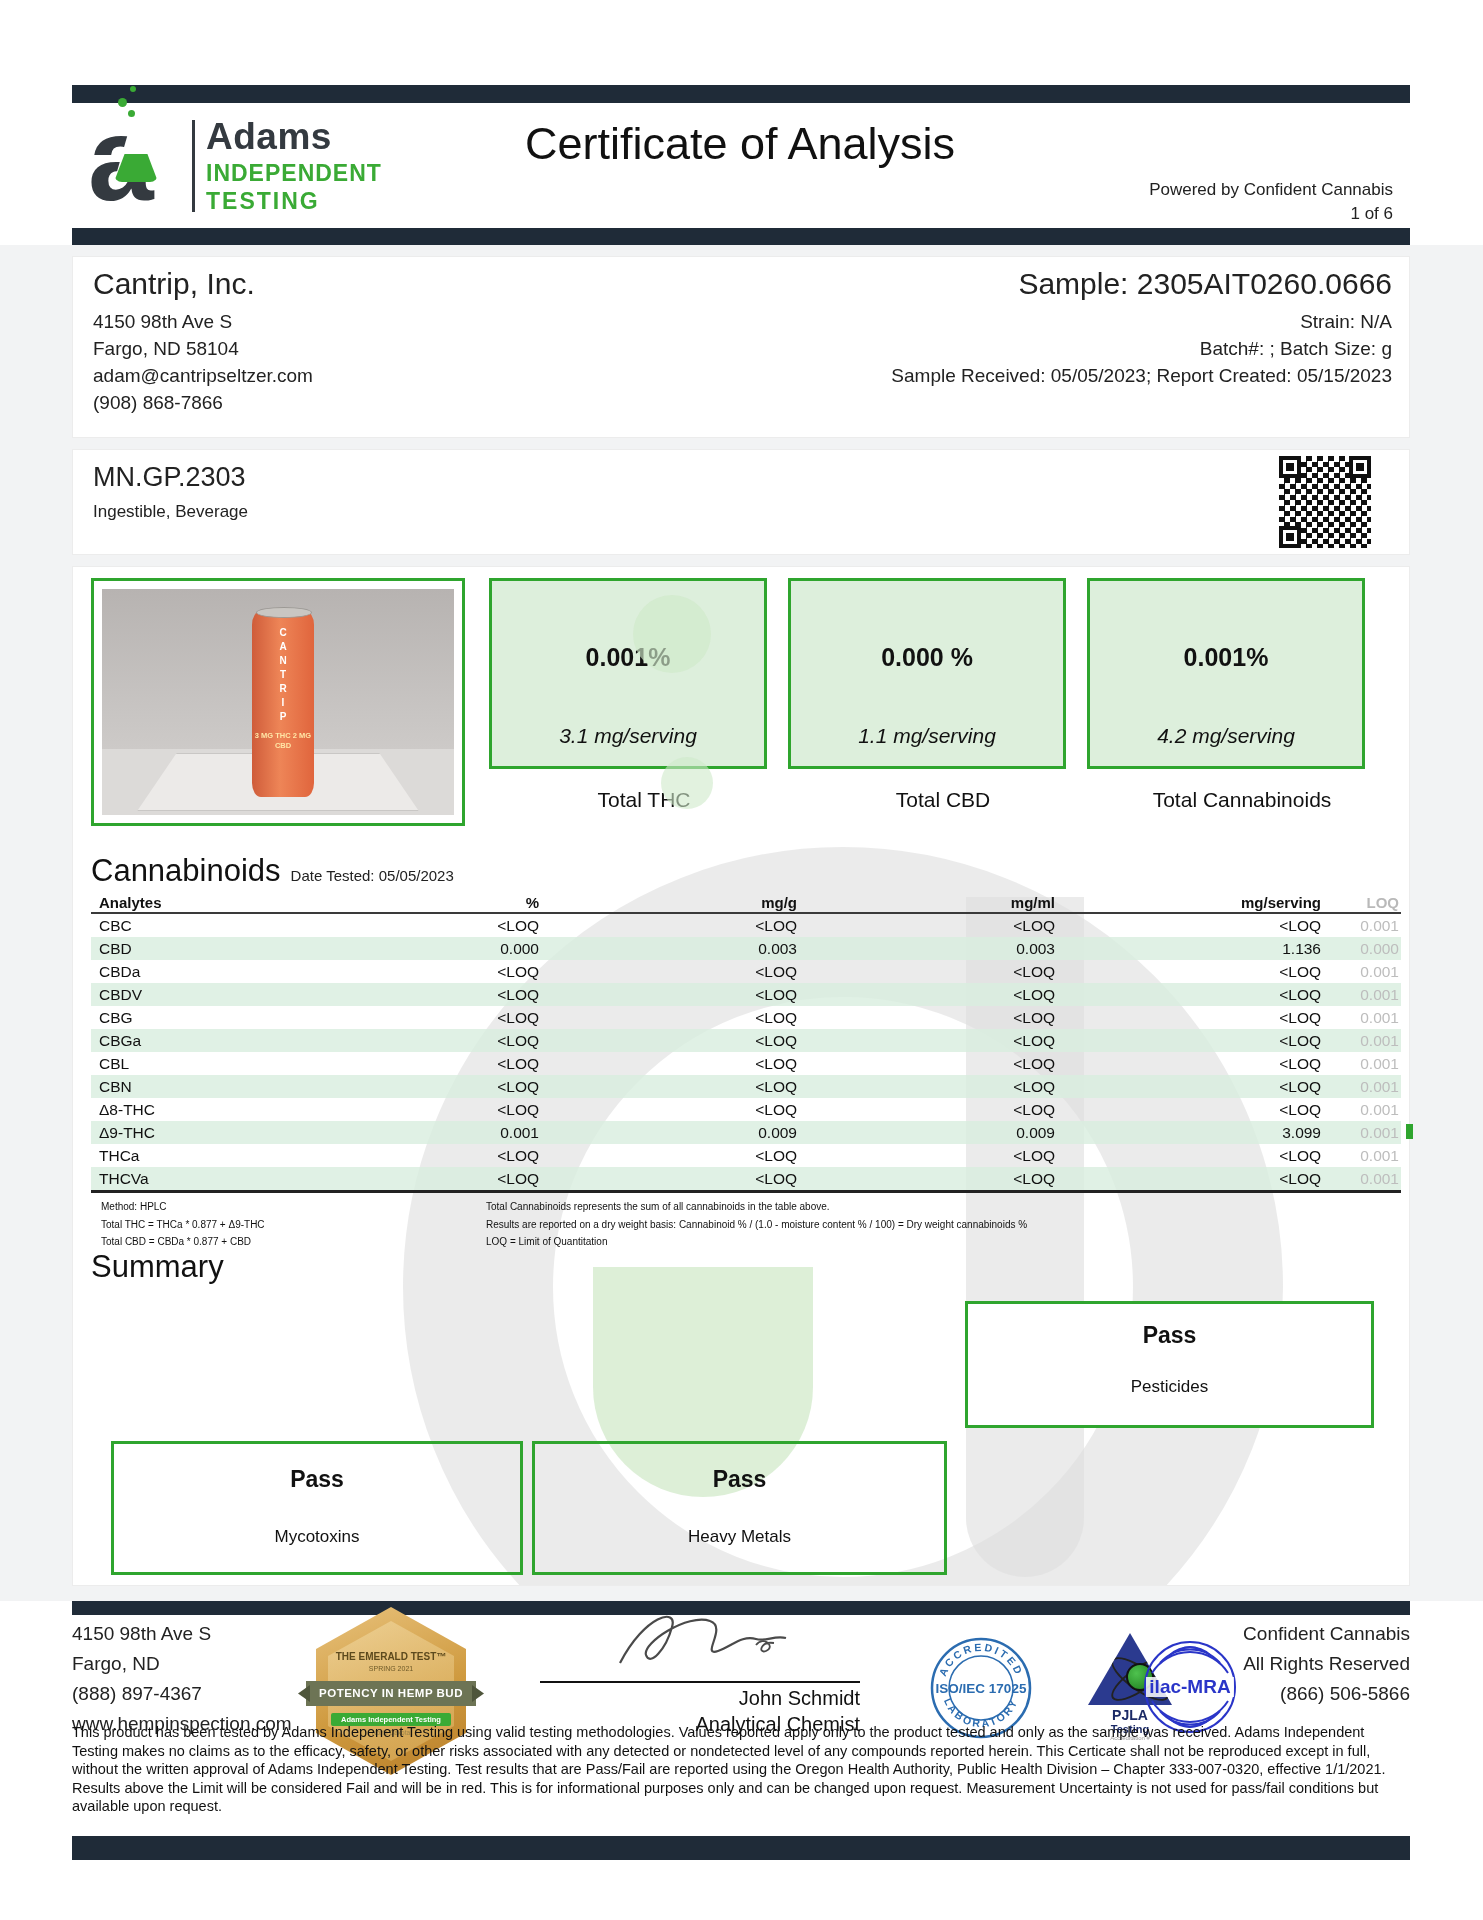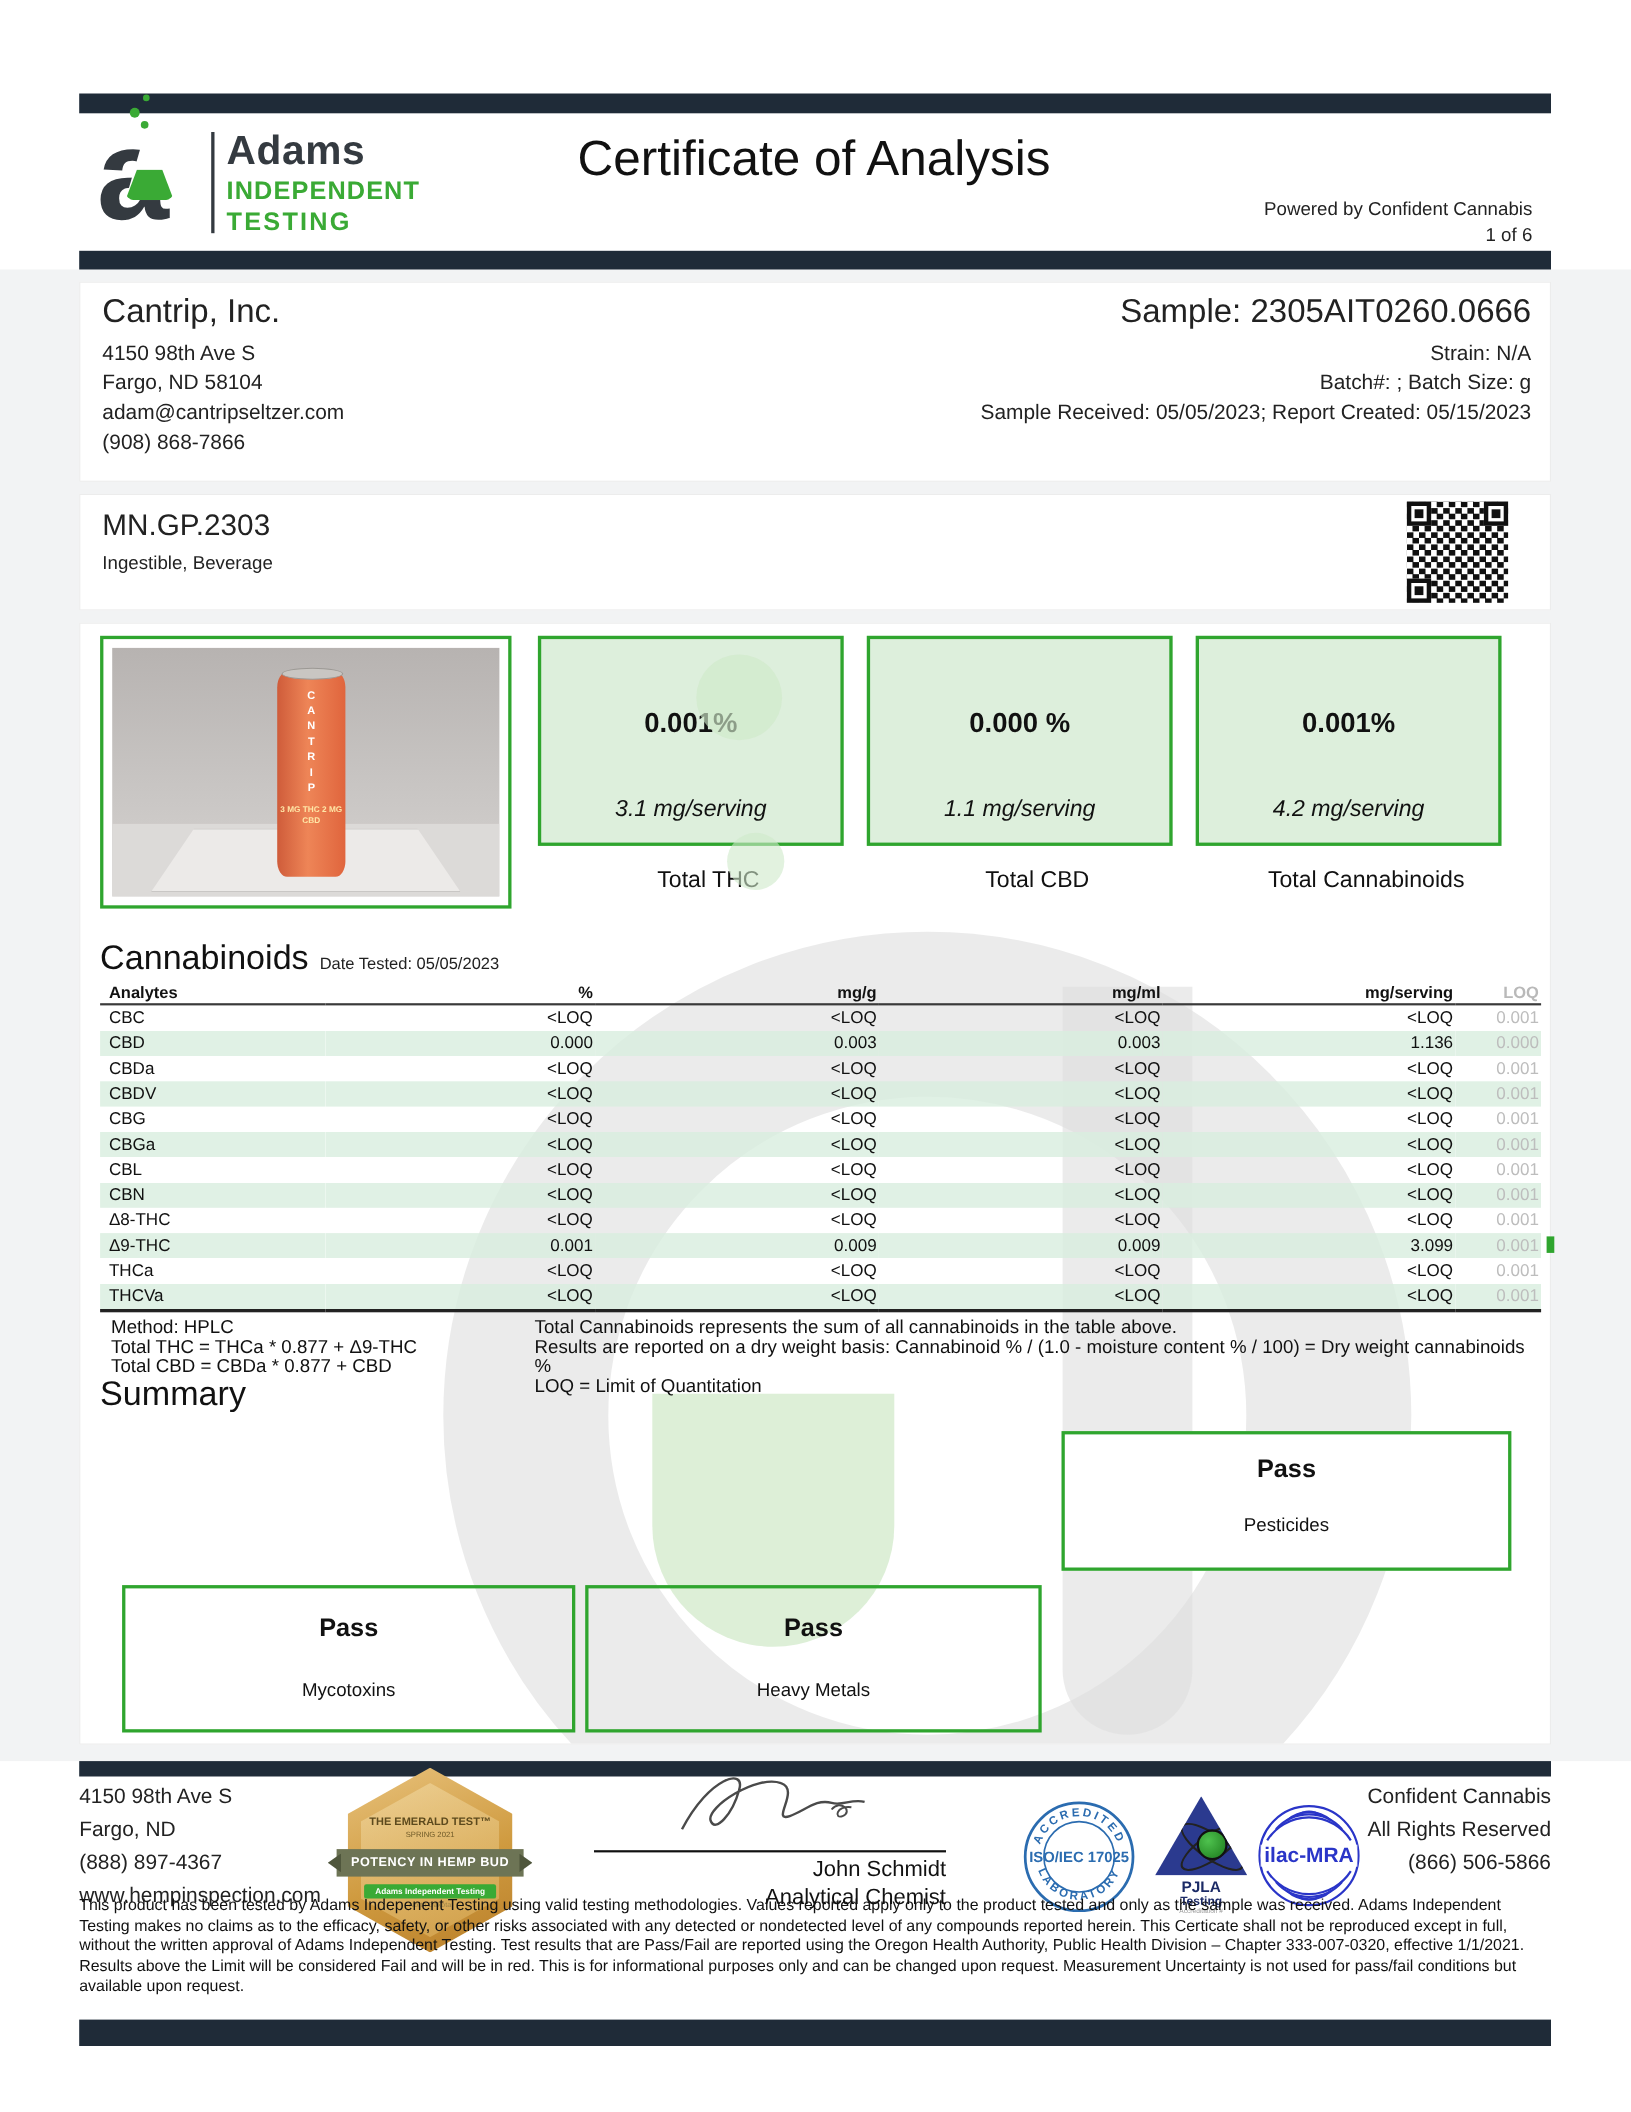--- a/index.html
+++ b/index.html
@@ -81,21 +81,21 @@
   table.cann th.loq{color:#b9b9b9;}
   table.cann td{font-size:15.5px;text-align:right;padding:2px 2px;height:19px;color:#111;position:relative;}
   table.cann td:first-child{text-align:left;padding-left:8px;}
   table.cann td.loq{color:#bdbdbd;}
   table.cann tr.stripe{background:rgba(216,238,223,.8);}
   table.cann{border-bottom:3px solid #222;}
   .mark{position:absolute;right:-12px;top:3px;width:7px;height:15px;background:#2fa52e;display:inline-block;}
   .notes{display:flex;margin-top:5px;}
   .notes .ncol1{width:385px;padding-left:10px;}
   .notes .ncol2{flex:1;}
-  .notes div{font-size:17px;line-height:17.5px;color:#111;}
+  .notes div{font-size:10px;line-height:17.5px;color:#111;}
 
   .summary-title{position:absolute;left:18px;top:682px;font-size:31px;color:#111;z-index:2;}
   .panel{position:absolute;border:3px solid #2fa52e;box-sizing:border-box;text-align:center;z-index:2;}
   #panel-pest{left:892px;top:734px;width:409px;height:127px;background:#fff;}
   #panel-myco{left:38px;top:874px;width:412px;height:134px;}
   #panel-heavy{left:459px;top:874px;width:415px;height:134px;}
   .panel .pres{margin-top:22px;font-size:23px;font-weight:bold;color:#111;}
   .panel .plabel{margin-top:34px;font-size:17px;color:#111;}
   #panel-pest .pres{margin-top:18px;} #panel-pest .plabel{margin-top:28px;}
 
@@ -116,21 +116,21 @@
   .em-t3{position:absolute;left:25px;top:106px;width:120px;background:#3aaa35;color:#fff;font-size:7.5px;font-weight:bold;text-align:center;padding:2px 0;border-radius:2px;}
   .em-t4{position:absolute;left:0;top:122px;width:170px;text-align:center;font-size:6.5px;color:#9b8348;}
   
   .sigblock{position:absolute;left:540px;top:-10px;width:320px;text-align:right;}
   .sigline{border-bottom:2.5px solid #111;padding-bottom:2px;}
   .signame{font-size:20px;color:#111;margin-top:4px;}
   .sigtitle{font-size:20px;color:#111;margin-top:3px;}
   
   .isobadge{position:absolute;left:930px;top:22px;width:102px;height:102px;}
   
-  .pjla{position:absolute;left:1046px;top:18px;width:92px;text-align:center;}
+  .pjla{position:absolute;left:1084px;top:18px;width:92px;text-align:center;}
   .pjla-tri{position:relative;margin:0 auto;width:84px;height:72px;background:#2b3a8f;clip-path:polygon(50% 0,100% 100%,0 100%);}
   .pjla-core{position:absolute;left:38px;top:30px;width:24px;height:24px;border-radius:50%;background:radial-gradient(circle at 35% 35%,#4ec24e,#1c7a1c);border:2px solid #111;}
   .orbit{position:absolute;left:18px;top:34px;width:64px;height:20px;border:2px solid #222;border-radius:50%;}
   .o1{transform:rotate(35deg);} .o2{transform:rotate(-35deg);}
   .pjla-t1{font-size:14px;font-weight:bold;color:#1b2a66;margin-top:2px;}
   .pjla-t2{font-size:11px;font-weight:bold;color:#1b2a66;}
   .pjla-t3{font-size:6px;color:#999;}
   
   .ilac{position:absolute;left:1142px;top:24px;width:96px;height:96px;}
   .disclaimer{position:absolute;left:72px;top:108px;width:1338px;font-size:14.5px;line-height:18.5px;color:#111;}

